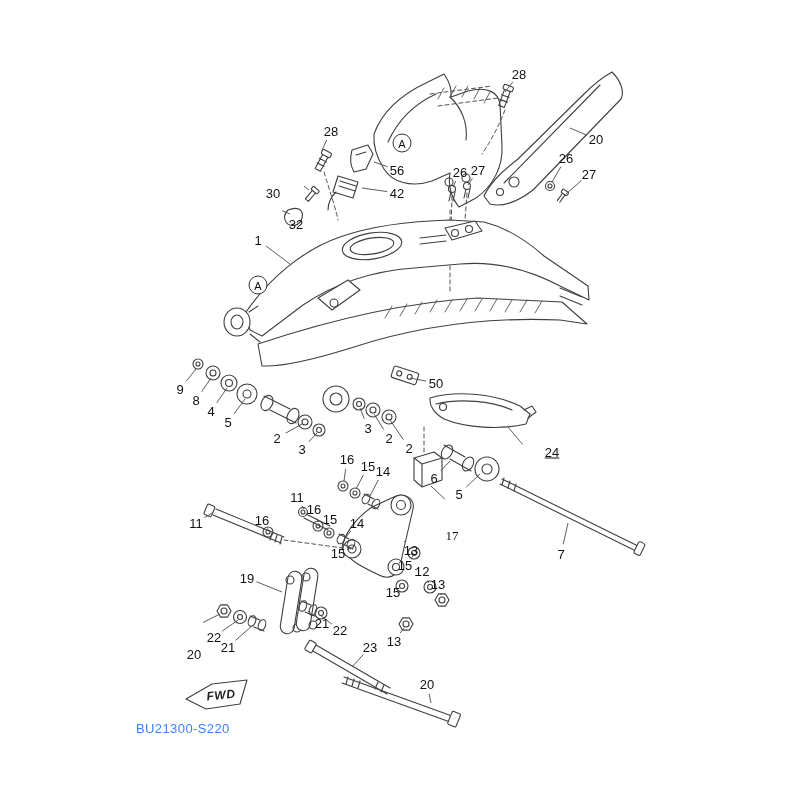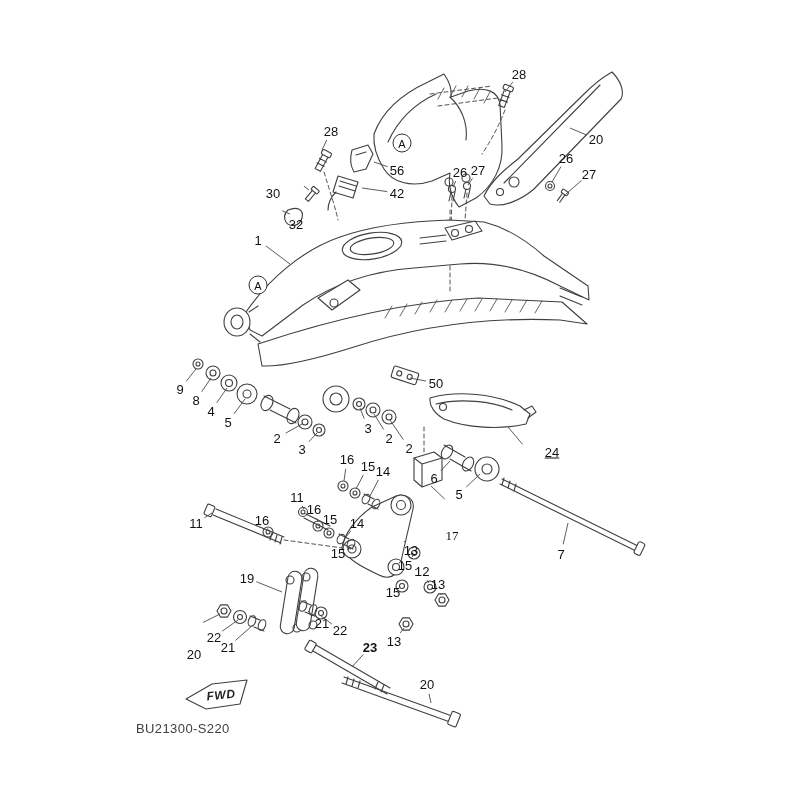--- a/index.html
+++ b/index.html
@@ -13,21 +13,21 @@
   #drawing .dash{stroke-dasharray:4 3;stroke-width:0.9;}
   #drawing .thin{stroke-width:0.8;}
   #leader-layer line{stroke:#4a4a4a;stroke-width:0.9;}
   .callout{position:absolute;transform:translate(-50%,-50%);
            font-size:13px;font-weight:400;color:#111;white-space:nowrap;}
   .marker{position:absolute;transform:translate(-50%,-50%);width:17px;height:17px;
           border:1.3px solid #333;border-radius:50%;display:flex;align-items:center;
           justify-content:center;font-size:11px;color:#111;background:#fff;}
   .fwd-text{position:absolute;left:221px;top:695px;transform:translate(-50%,-50%) rotate(-6deg);
             font-style:italic;font-weight:bold;font-size:12px;color:#222;letter-spacing:0.5px;}
-  .code{position:absolute;left:136px;top:721px;font-size:13px;color:#404040;letter-spacing:0.4px;}
+  .code{position:absolute;left:136px;top:721px;font-size:13px;color:#3b82f6;letter-spacing:0.4px;}
 </style>
 </head>
 <body>
 
 <div class="stage">
 
   <svg id="drawing" width="800" height="800" viewBox="0 0 800 800">
 
     <g>
       <path class="solid" d="M612,72 C620,80 625,91 621,99 L534,189 C521,200 503,208 490,204 L484,196 C491,181 504,170 518,159 L584,94 C594,84 603,77 612,72 Z"></path>
@@ -361,21 +361,21 @@
       <span class="callout" style="left: 422px; top: 572px; font-family: Liberation Mono, monospace;">12</span>
       <span class="callout" style="left: 438px; top: 584px;">13</span>
       <span class="callout" style="left: 393px; top: 592px;">15</span>
       <span class="callout" style="left: 561px; top: 554px;">7</span>
       <span class="callout" style="left: 247px; top: 578px;">19</span>
       <span class="callout" style="left: 194px; top: 627px; margin-top: 27px;">20</span>
       <span class="callout" style="left: 214px; top: 637px;">22</span>
       <span class="callout" style="left: 228px; top: 647px;">21</span>
       <span class="callout" style="left: 322px; top: 623px;">21</span>
       <span class="callout" style="left: 340px; top: 630px;">22</span>
-      <span class="callout" style="left: 370px; top: 647px; font-weight: bold;">23</span>
+      <span class="callout" style="left: 370px; top: 647px;">23</span>
       <span class="callout" style="left: 394px; top: 641px;">13</span>
       <span class="callout" style="left: 427px; top: 684px;">20</span>
     </div>
 
   <div id="marker-layer">
       <span class="marker" style="left: 402px; top: 143px;">A</span>
       <span class="marker" style="left: 258px; top: 285px;">A</span>
     </div>
 
   <span class="fwd-text">FWD</span>

